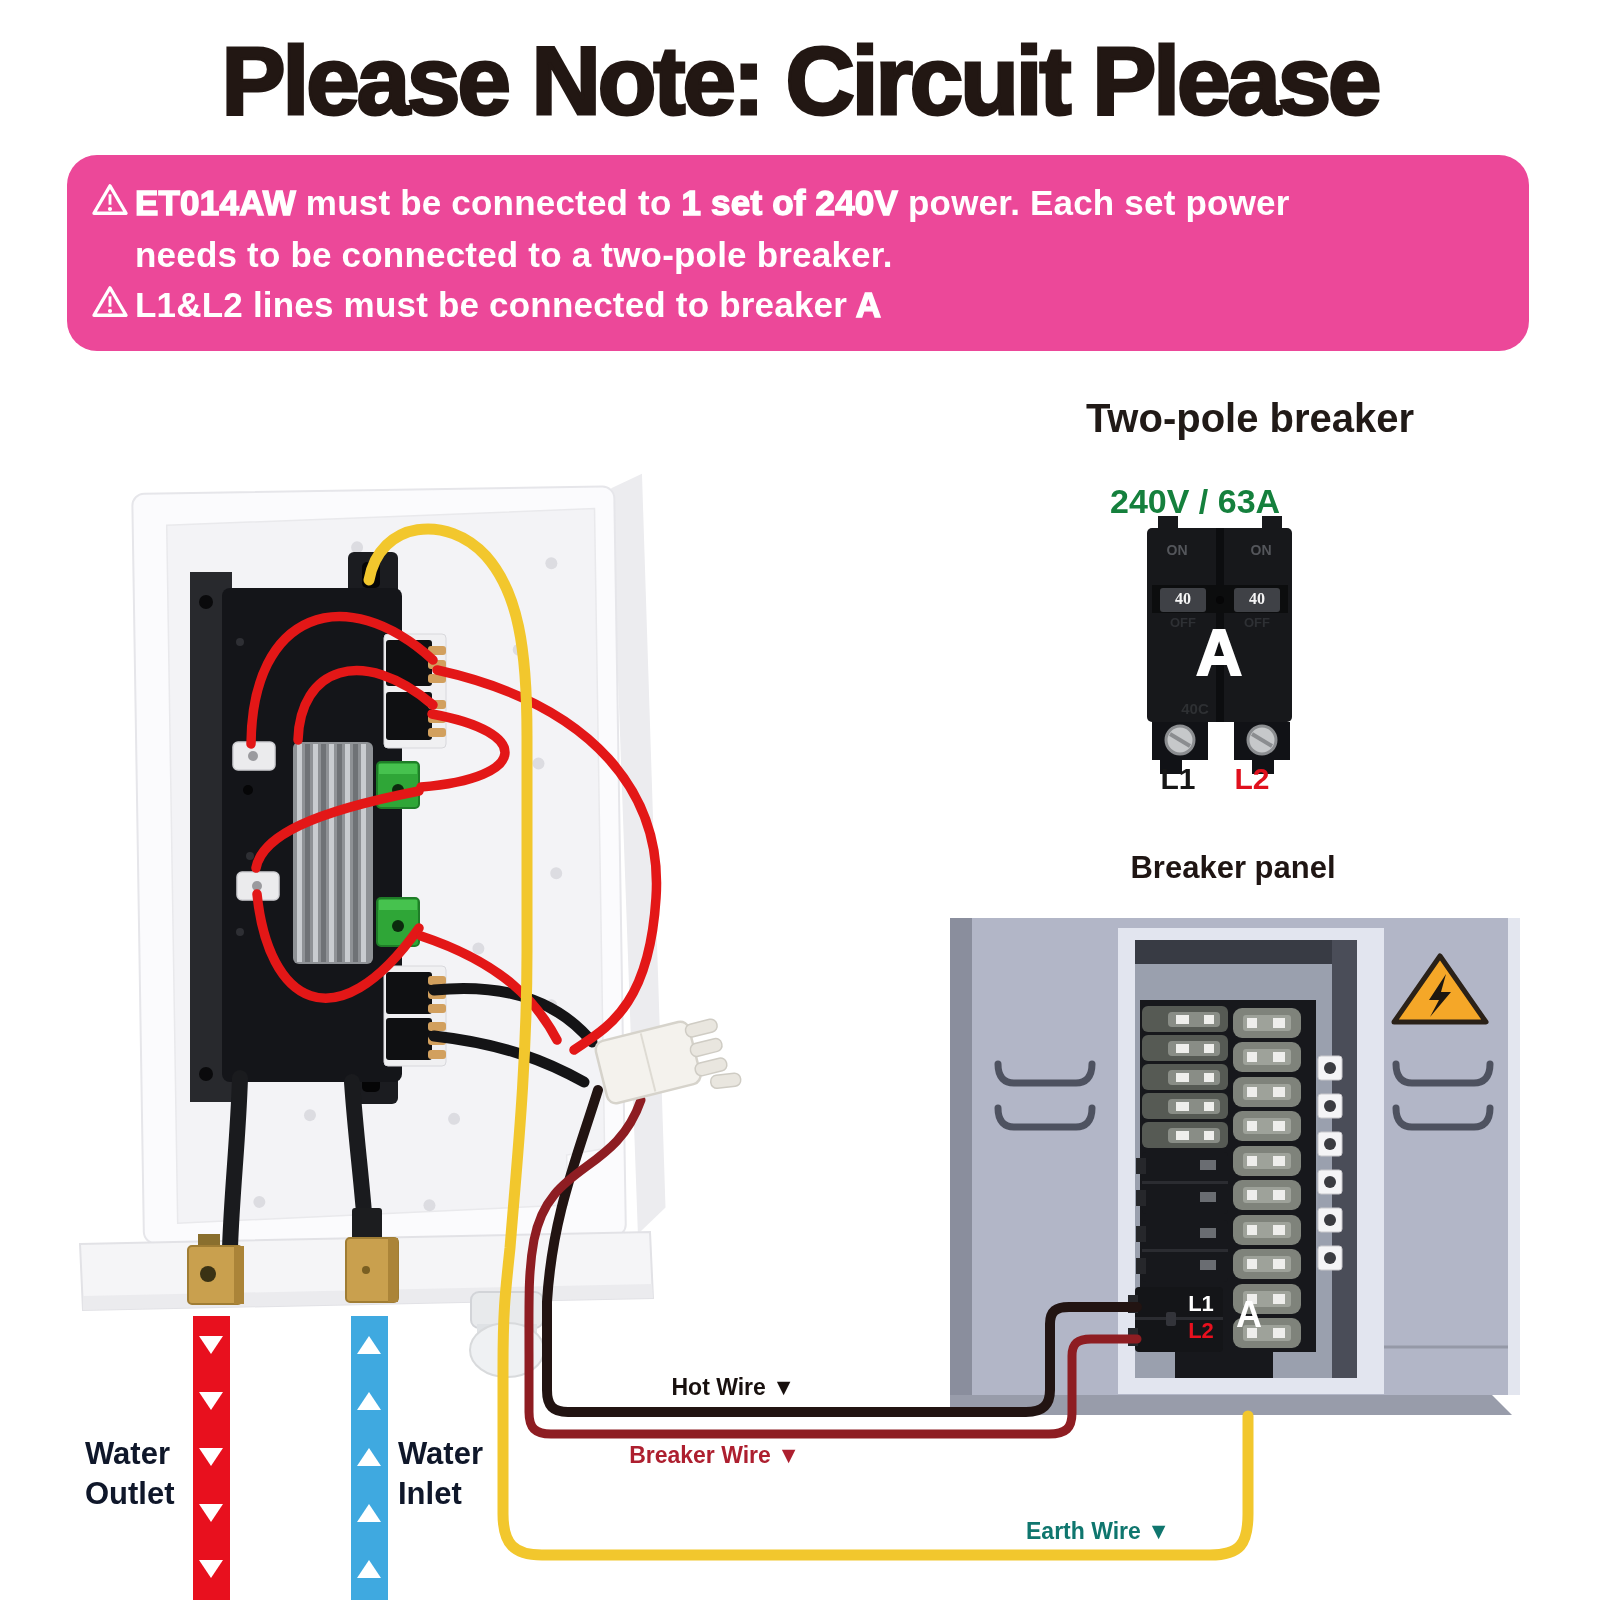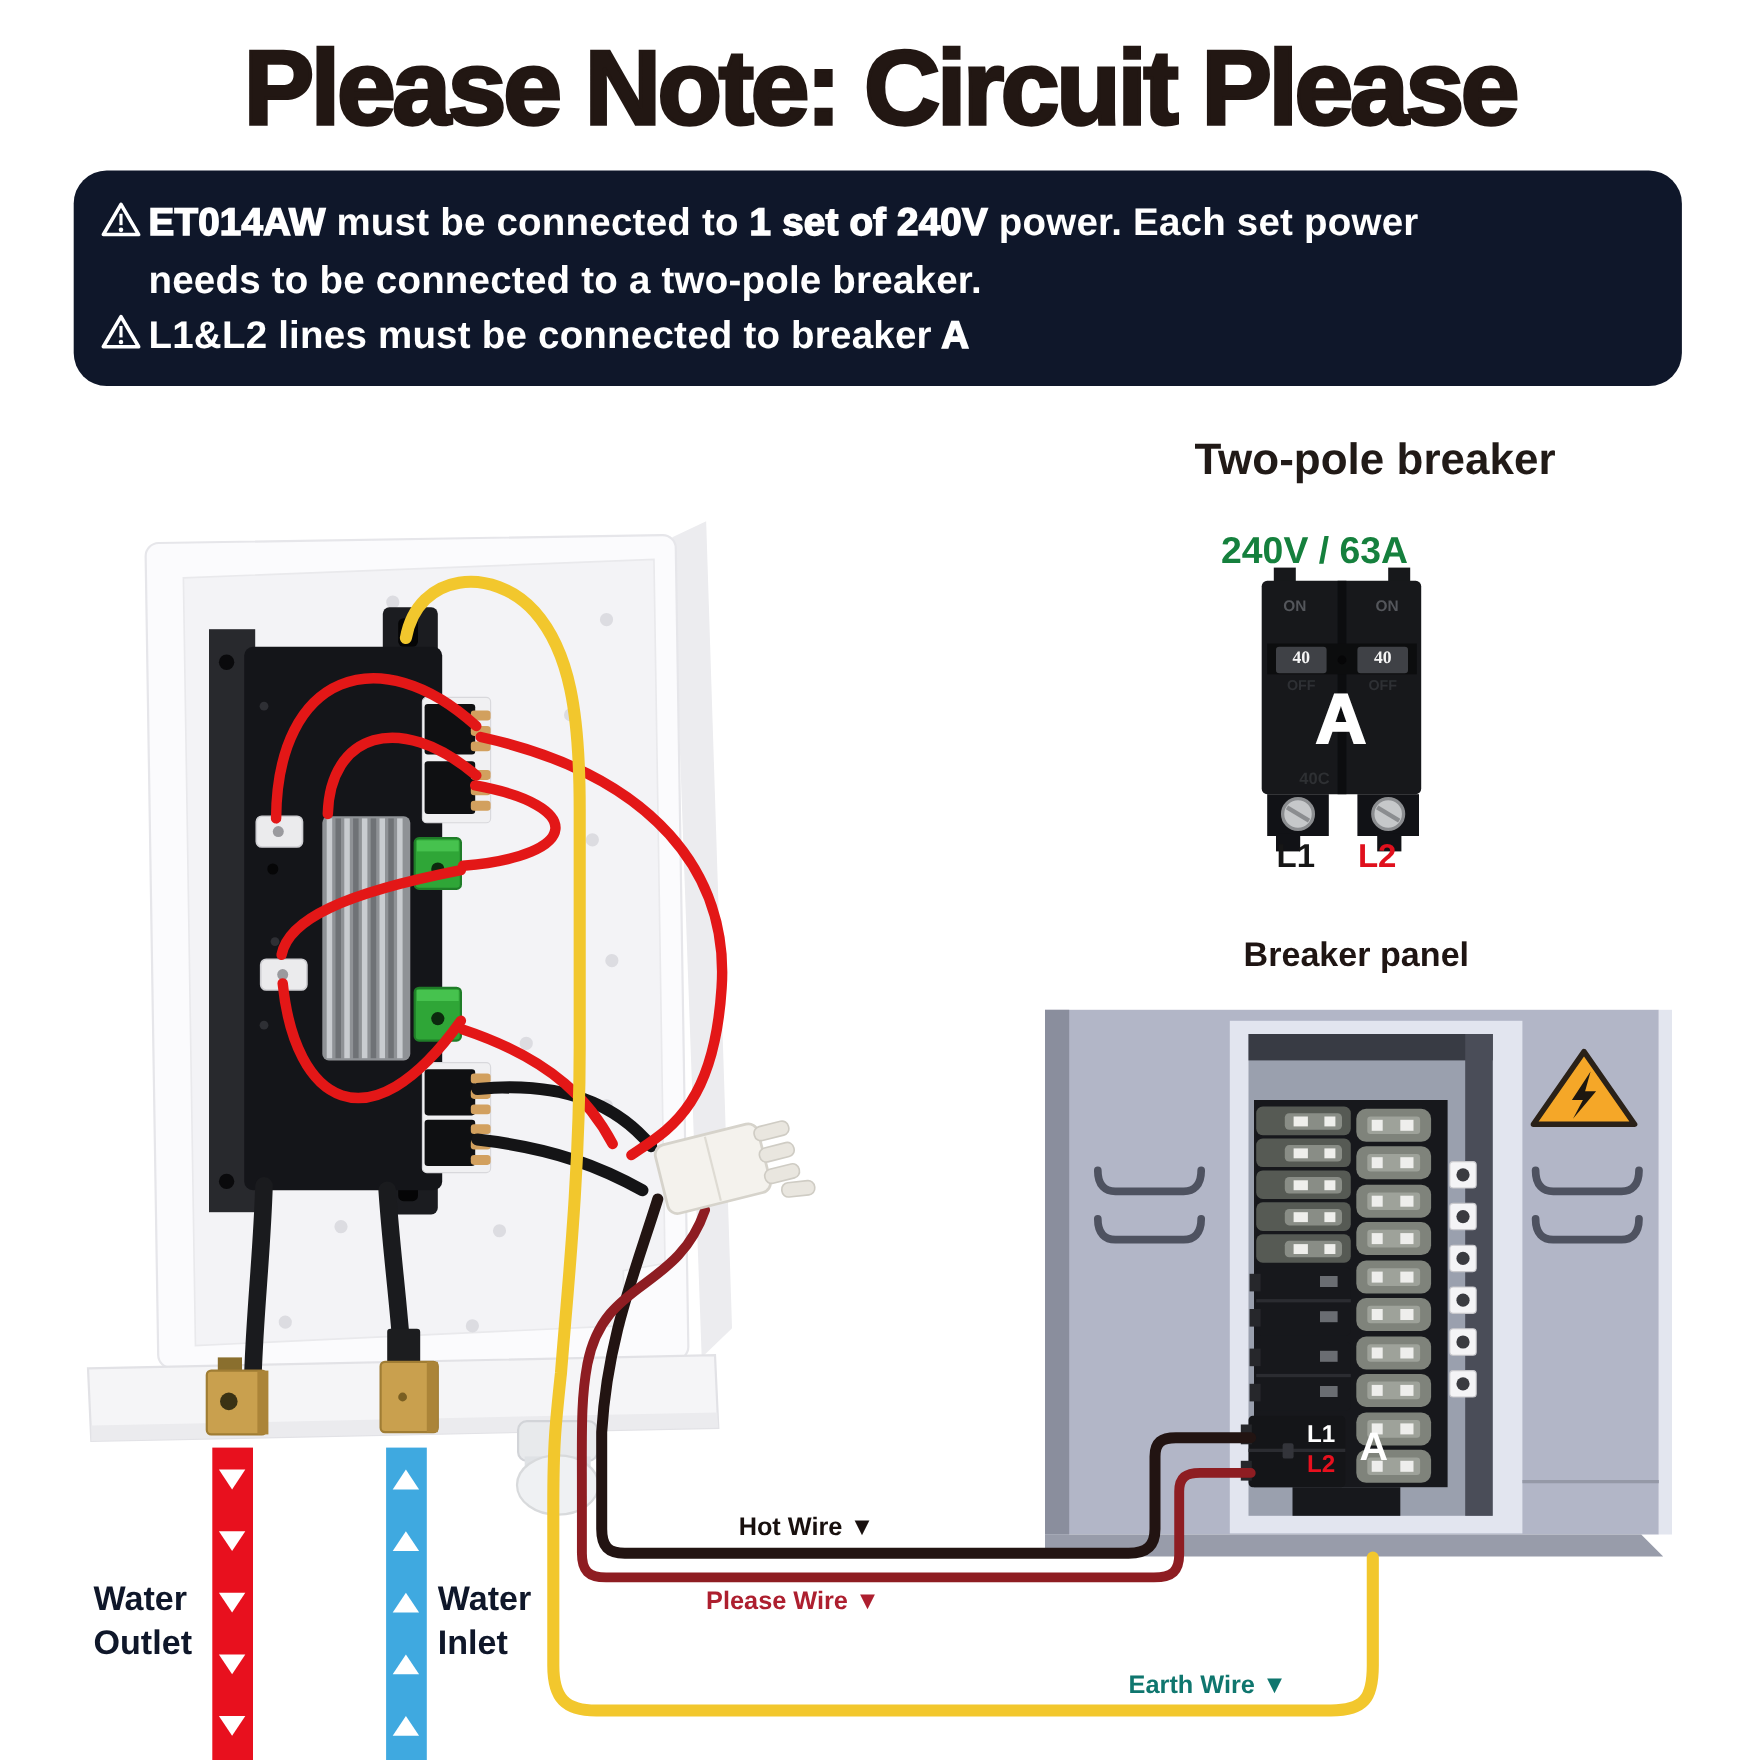--- a/index.html
+++ b/index.html
@@ -3,21 +3,21 @@
 <meta charset="utf-8">
 <style>
   html,body{margin:0;padding:0;}
   body{width:1600px;height:1600px;position:relative;background:#ffffff;overflow:hidden;
        font-family:"Liberation Sans", sans-serif;}
   .abs{position:absolute;}
   
   #page-title{left:0;top:26px;width:1600px;text-align:center;font-size:96px;font-weight:700;
     color:#221713;-webkit-text-stroke:3px #221713;letter-spacing:-3px;}
   
-  .warning-box{left:67px;top:155px;width:1462px;height:196px;background:#0f172a;border-radius:30px;
+  .warning-box{left:67px;top:155px;width:1462px;height:196px;background:#ec4899;border-radius:30px;
     color:#ffffff;padding:0;}
   .warn-row{position:absolute;left:24px;display:flex;align-items:flex-start;}
   .warn-icon{width:44px;flex:0 0 44px;padding-top:6px;}
   .warn-text{font-size:35px;font-weight:700;line-height:51px;letter-spacing:0.2px;}
   .warn-text b{font-weight:700;-webkit-text-stroke:1.4px #ffffff;}
   
   .lbl{position:absolute;}
   #twopole-title{left:1060px;top:396px;width:380px;text-align:center;font-size:40px;font-weight:700;color:#211a17;}
   #twopole-rating{left:1110px;top:482px;width:220px;text-align:left;font-size:34px;font-weight:700;color:#15803d;}
   .bk-on{width:30px;text-align:center;font-size:14px;font-weight:700;color:#54565b;}
@@ -453,19 +453,19 @@
 <div class="lbl" id="bk-40c">40C</div>
 <div class="lbl bk-term" style="left:1148px;top:762px;">L1</div>
 <div class="lbl bk-term" id="bk-l2" style="left:1222px;top:762px;">L2</div>
 
 <div class="lbl" id="panel-title">Breaker panel</div>
 <div class="lbl" id="panel-l1">L1</div>
 <div class="lbl" id="panel-l2">L2</div>
 <div class="lbl" id="panel-A">A</div>
 
 <div class="lbl" id="hot-label">Hot Wire ▼</div>
-<div class="lbl" id="neutral-label">Please Wire ▼</div>
+<div class="lbl" id="neutral-label">Breaker Wire ▼</div>
 <div class="lbl" id="earth-label">Earth Wire ▼</div>
 
 <div class="lbl water-label" id="water-outlet-label">Water
 Outlet</div>
 <div class="lbl water-label" id="water-inlet-label">Water
 Inlet</div>
 
 </body></html>

